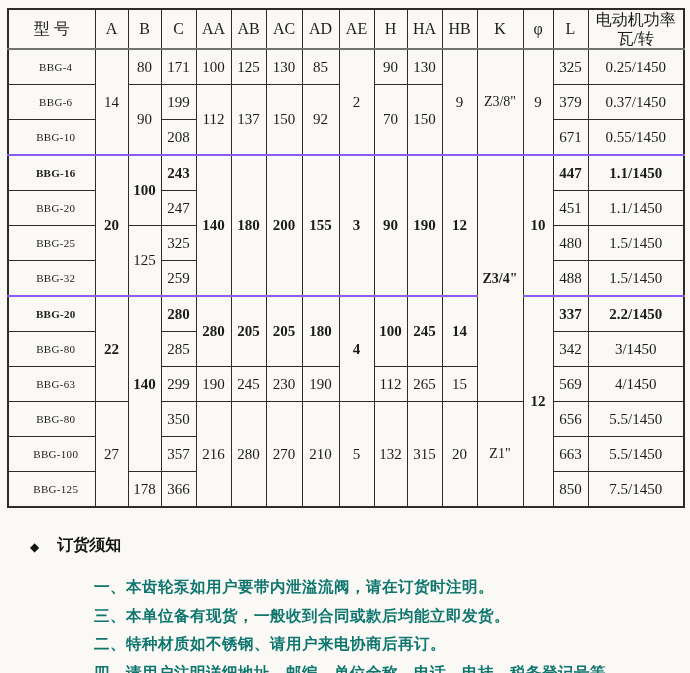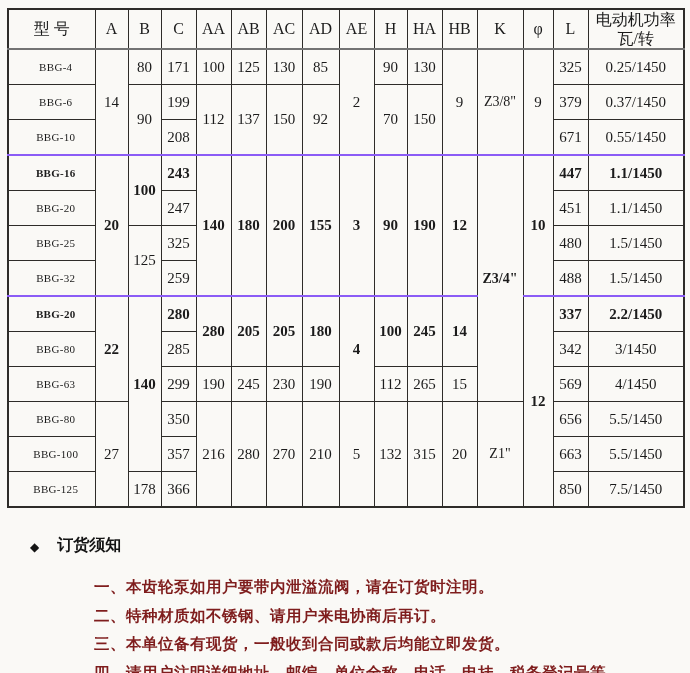--- a/index.html
+++ b/index.html
@@ -50,21 +50,21 @@
     font-family:"Liberation Sans","DejaVu Sans",sans-serif;
     font-weight:bold;font-size:16px;color:#141414;
   }
   .diamond{font-size:12px;line-height:1;transform:translateY(1px);}
   .notes-items{margin-top:17px;}
   .note-item{
     margin-left:64px;
     line-height:28.5px;
     font-size:15.5px;
     font-weight:bold;
-    color:#7f1d1d;
+    color:#0f766e;
     letter-spacing:0.5px;
     white-space:nowrap;
   }
 </style>
 </head>
 <body>
 
 <table class="spec">
   <colgroup>
     <col style="width:87px">
@@ -250,17 +250,17 @@
     </tbody>
 </table>
 
 <div class="notes">
   <div class="notes-title-row">
     <span class="diamond">◆</span>
     <span>订货须知</span>
   </div>
   <div class="notes-items">
     <div class="note-item">一、本齿轮泵如用户要带内泄溢流阀，请在订货时注明。</div>
+    <div class="note-item">三、本单位备有现货，一般收到合同或款后均能立即发货。</div>
     <div class="note-item">二、特种材质如不锈钢、请用户来电协商后再订。</div>
-    <div class="note-item">三、本单位备有现货，一般收到合同或款后均能立即发货。</div>
     <div class="note-item">四、请用户注明详细地址、邮编、单位全称、电话、电挂、税务登记号等。</div>
   </div>
 </div>
 
 </body></html>

